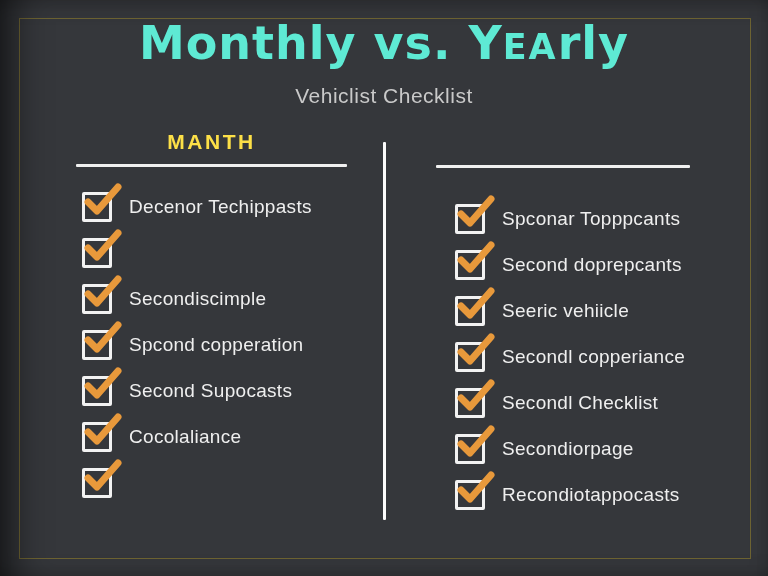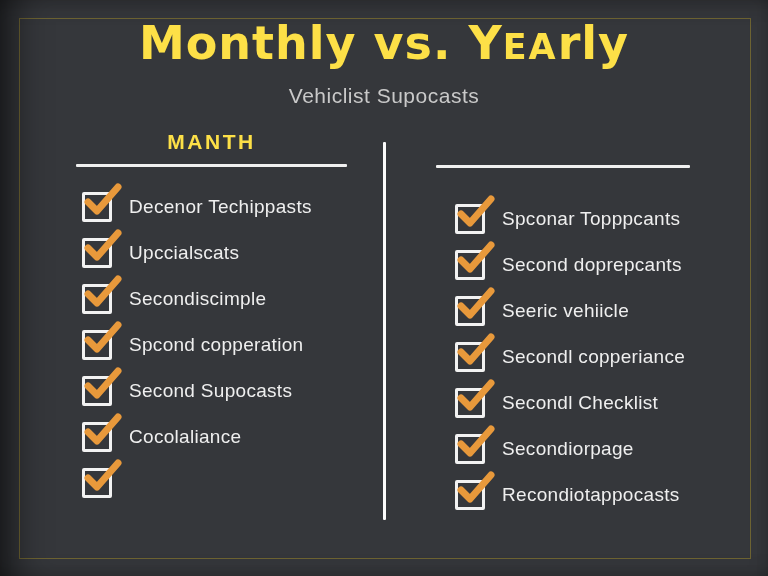--- a/index.html
+++ b/index.html
@@ -14,21 +14,21 @@
                 inset -10px 0 24px -18px rgba(0,0,0,0.35),
                 inset 0 14px 28px -20px rgba(0,0,0,0.35),
                 inset 0 -12px 26px -20px rgba(0,0,0,0.30);
   }
   .frame {
     position:absolute; left:19px; top:18px; right:17px; bottom:17px;
     border:1px solid #6e6433; pointer-events:none;
   }
   .title {
     position:absolute; top:16px; left:0; width:100%;
-    text-align:center; color:#fde047;
+    text-align:center; color:#5eead4;
     font-weight:bold; font-size:46px; letter-spacing:1px;
     white-space:nowrap;
   }
   .title .small-caps { font-size:0.76em; letter-spacing:2px; }
   .subtitle {
     position:absolute; top:84px; left:0; width:100%;
     text-align:center; color:#c9c9c9; font-size:21px;
     font-family:"Liberation Sans", sans-serif; letter-spacing:0.5px;
   }
   .col-header {
@@ -66,21 +66,21 @@
   }
 </style>
 </head>
 <body>
 
 <div class="canvas">
   <div class="frame"></div>
 
   <div class="title"><span>Monthly vs. </span><span>Y</span><span class="small-caps">EA</span><span>rly</span></div>
 
-  <div class="subtitle">Vehiclist Supocasts</div>
+  <div class="subtitle">Vehiclist Checklist</div>
 
   <div class="col-header left">MANTH</div>
   <div class="header-rule left"></div>
   <div class="header-rule right"></div>
   <div class="divider"></div>
 
   <div class="list left">
     <div class="item">
       <span class="checkbox">
           <svg width="38" height="32" viewBox="0 0 38 32">
@@ -88,21 +88,20 @@
           </svg>
         </span>
       <span class="item-label">Decenor Techippasts</span>
     </div>
     <div class="item">
       <span class="checkbox">
           <svg width="38" height="32" viewBox="0 0 38 32">
             <path d="M5 18 L14 27 L35 3" fill="none" stroke="#e8993b" stroke-width="7" stroke-linecap="round" stroke-linejoin="round"></path>
           </svg>
         </span>
-      <span class="item-label">Upccialscats</span>
     </div>
     <div class="item">
       <span class="checkbox">
           <svg width="38" height="32" viewBox="0 0 38 32">
             <path d="M5 18 L14 27 L35 3" fill="none" stroke="#e8993b" stroke-width="7" stroke-linecap="round" stroke-linejoin="round"></path>
           </svg>
         </span>
       <span class="item-label">Secondiscimple</span>
     </div>
     <div class="item">

